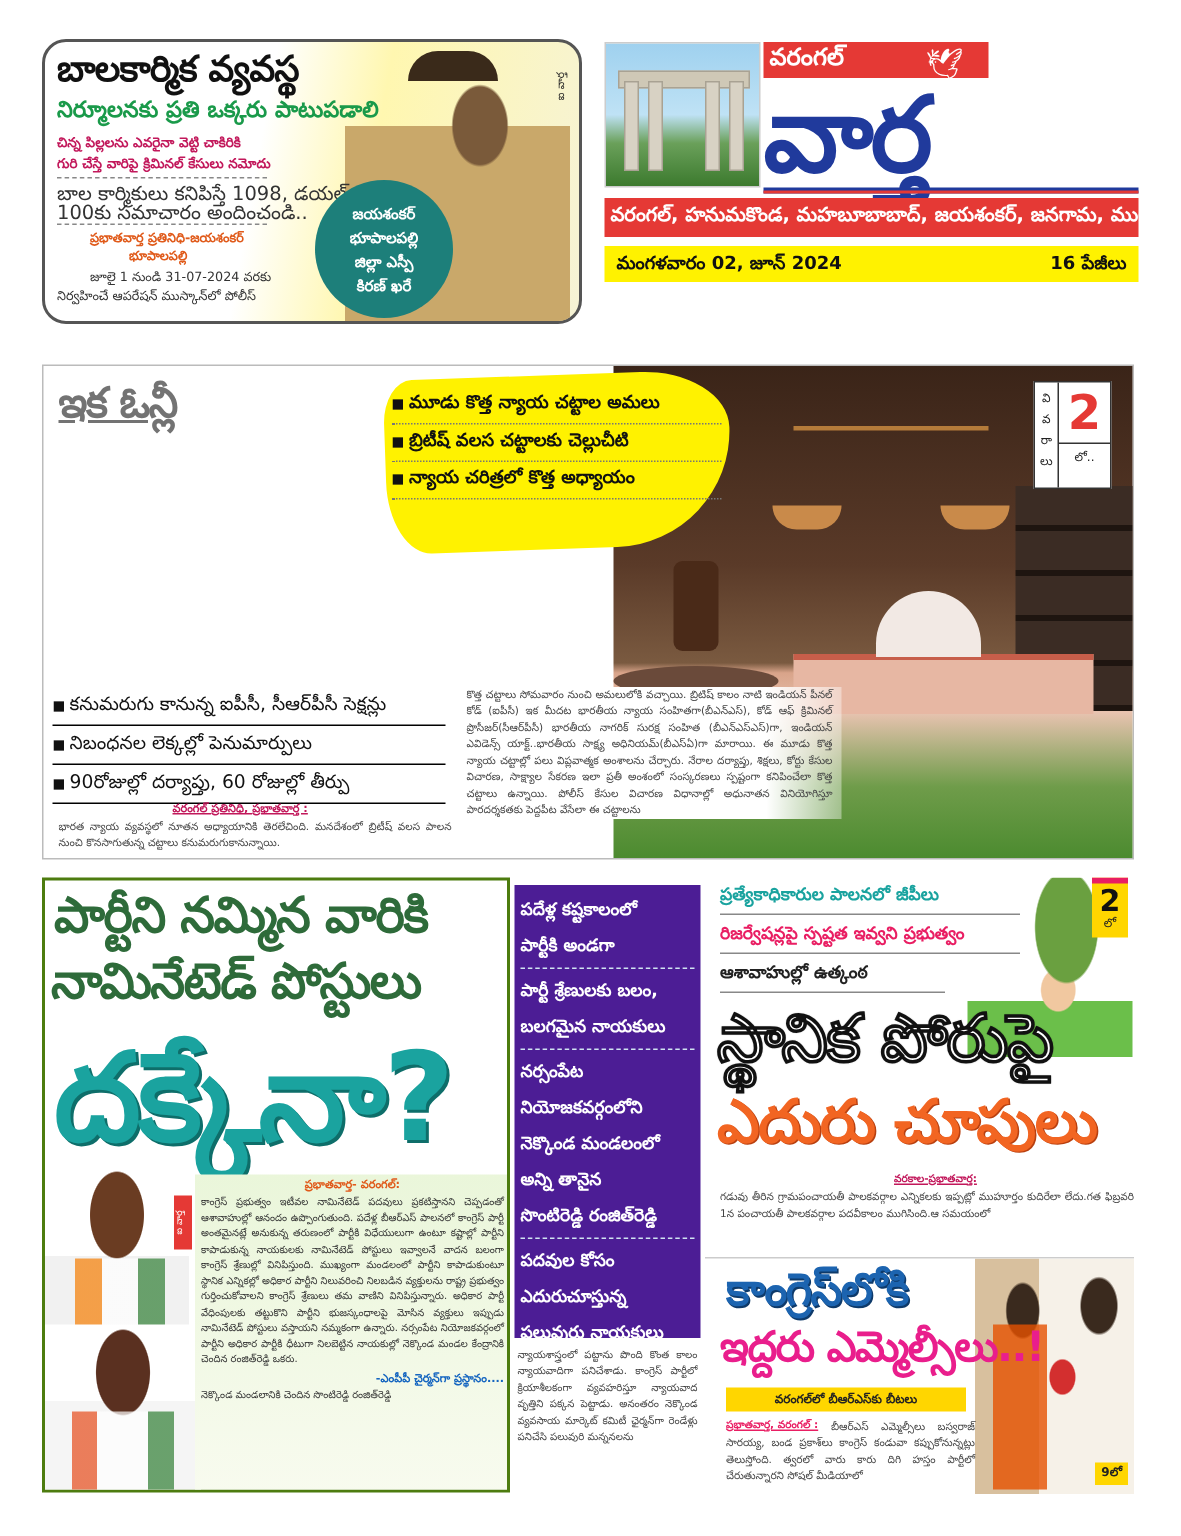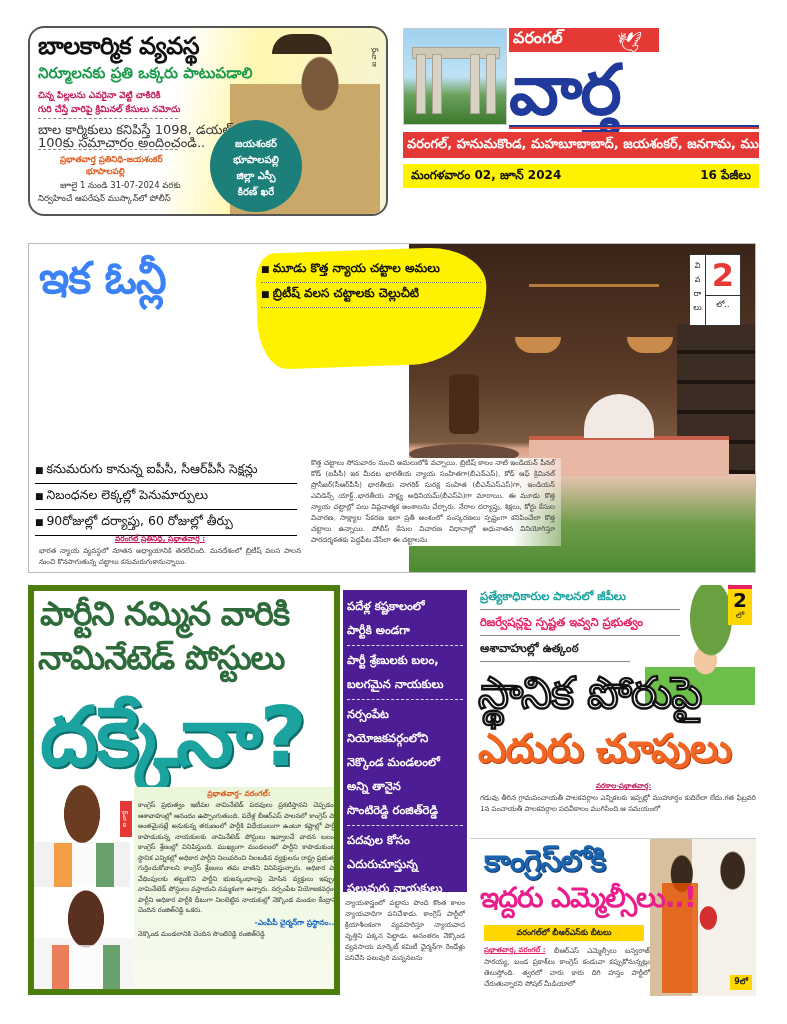--- a/index.html
+++ b/index.html
@@ -48,41 +48,41 @@
   .lead-image .court { position:absolute; left:120px; top:192px; width:200px; height:40px; background:#e7b7a3; border-top:4px solid #c75e4a; }
   .lead-image .books { position:absolute; right:0; top:80px; width:80px; height:150px;
     background: repeating-linear-gradient(180deg, #3b2c24 0 26px, #1e1510 26px 30px); }
   .lead-image .scale { position:absolute; left:120px; top:40px; width:130px; height:70px; border-top:3px solid #b47b3a; }
   .lead-image .scale::before, .lead-image .scale::after { content:""; position:absolute; top:50px; width:46px; height:16px; border-radius:0 0 30px 30px; background:#c98a4a; }
   .lead-image .scale::before { left:-14px; } .lead-image .scale::after { right:-14px; }
   .lead-image .gavel { position:absolute; left:40px; top:130px; width:30px; height:60px; background:#4a2a18; border-radius:6px; }
   .lead-image .gavel-base { position:absolute; left:0px; top:200px; width:110px; height:20px; background:#6a4a3a; border-radius:50%; }
   .lead-yellow { position: absolute; left: 228px; top: 6px; width: 230px; height: 116px; background: #fff200;
     border-radius: 20px 60px 80px 30px / 30px 40px 80px 50px; transform: rotate(-2deg); }
-  .lead-kicker { position: absolute; left: 10px; top: 8px; font-size: 44px; font-weight: 900; color: #3b82f6; letter-spacing: -1px; }
+  .lead-kicker { position: absolute; left: 10px; top: 8px; font-size: 28px; font-weight: 900; color: #737373; letter-spacing: -1px; text-decoration: underline; }
   .lead-bullets { position: absolute; left: 232px; top: 14px; width: 220px; }
   .lead-bullets .b { font-size: 12px; font-weight: 600; color: #111; padding: 3px 0 4px; border-bottom: 1px dotted #777; white-space: nowrap; }
   .lead-bullets .b::before { content: "■ "; font-size: 9px; }
   .lead-headline { position: absolute; left: 8px; top: 105px; font-size: 92px; font-weight: 900; color: #e8321e; letter-spacing: -3px;
     text-shadow: 2px 2px 0 #b01c0c; line-height: 110px; }
   .lead-sub { position: absolute; left: 6px; top: 214px; width: 262px; }
   .lead-sub .s { font-size: 12.5px; font-weight: 400; color: #111; padding: 3px 0 4px; border-bottom: 1px solid #000000; white-space: nowrap; }
   .lead-sub .s::before { content: "■ "; font-size: 9px; }
   .lead-dateline { position: absolute; left: 86px; top: 290px; font-size: 7.5px; color: #c2185b; font-weight: 700; text-decoration: underline; }
   .lead-body1 { position: absolute; left: 10px; top: 302px; width: 262px; font-size: 7px; color: #444; line-height: 11px; text-align: justify; }
   .lead-body2 { position: absolute; left: 282px; top: 214px; width: 250px; font-size: 7px; color: #444; line-height: 11px; text-align: justify;
     background: linear-gradient(90deg, rgba(255,255,255,1) 80%, rgba(255,255,255,0.4) 100%); padding-right: 6px; }
   .lead-pagebox { position: absolute; right: 14px; top: 10px; width: 52px; height: 72px; background: #fff; border: 1px solid #333; display:flex; }
   .lead-pagebox .v { width: 16px; font-size: 8px; line-height: 14px; text-align:center; border-right:1px solid #333; padding-top:4px; }
   .lead-pagebox .n { flex:1; text-align:center; }
   .lead-pagebox .n .num { font-size: 32px; font-weight: 900; color: #e53935; line-height: 40px; }
   .lead-pagebox .n .lo { font-size: 8px; border-top: 1px solid #333; padding-top:4px; }
 
   
-  .story2 { position: absolute; left: 28px; top: 585px; width: 312px; height: 410px; border: 6px solid #4d7c0f; overflow: hidden; background:#fff; }
+  .story2 { position: absolute; left: 28px; top: 585px; width: 312px; height: 410px; border: 2px solid #4d7c0f; overflow: hidden; background:#fff; }
   .s2-head1 { position: absolute; left: 6px; top: 2px; font-size: 33px; font-weight: 900; color: #2e6b3a; letter-spacing: -1px; line-height: 42px; }
   .s2-head2 { position: absolute; left: 4px; top: 46px; font-size: 33px; font-weight: 900; color: #2e6b3a; letter-spacing: -1px; line-height: 42px; }
   .s2-big { position: absolute; left: 6px; top: 98px; font-size: 82px; font-weight: 900; color: #1aa39f; letter-spacing: -2px; line-height: 96px; text-shadow: 2px 2px 0 #0e6e6a; }
   .s2-photo1 { position: absolute; left: 0; top: 190px; width: 96px; height: 110px;
     background: radial-gradient(ellipse at 50% 30%, #6a3c22 0 26%, transparent 27%), linear-gradient(180deg,#fff 0 55%, #f1f1f1 55% 100%); }
   .s2-photo1::after { content:""; position:absolute; left:20px; top:62px; width:60px; height:48px; background: linear-gradient(90deg,#f57c00 0 30%, #fff 30% 70%, #2e7d32 70%); opacity:.7; }
   .s2-photo2 { position: absolute; left: 0; top: 296px; width: 104px; height: 114px;
     background: radial-gradient(ellipse at 50% 28%, #5a3020 0 24%, transparent 25%), linear-gradient(180deg,#fff 0 45%, #f5f5f5 45% 100%); }
   .s2-photo2::after { content:""; position:absolute; left:18px; top:58px; width:68px; height:56px; background: linear-gradient(90deg,#e64a19 0 25%, #fff 25% 75%, #2e7d32 75%); opacity:.7; }
   .s2-tag { position: absolute; left: 86px; top: 210px; width: 12px; height: 36px; background: #e53935; color:#fff; font-size: 6px; writing-mode: vertical-rl; transform: rotate(180deg); text-align:center; }
@@ -183,20 +183,21 @@
     <div class="gavel"></div>
     <div class="gavel-base"></div>
     <div class="court"></div>
     <div class="dome"></div>
   </div>
   <div class="lead-yellow"></div>
   <div class="lead-kicker">ఇక ఓన్లీ</div>
   <div class="lead-bullets">
     <div class="b">మూడు కొత్త న్యాయ చట్టాల అమలు</div>
     <div class="b">బ్రిటీష్ వలస చట్టాలకు చెల్లుచీటి</div>
+    <div class="b">న్యాయ చరిత్రలో కొత్త అధ్యాయం</div>
   </div>
   <div class="lead-sub">
     <div class="s">కనుమరుగు కానున్న ఐపీసీ, సీఆర్‌పీసీ సెక్షన్లు</div>
     <div class="s">నిబంధనల లెక్కల్లో పెనుమార్పులు</div>
     <div class="s">90రోజుల్లో దర్యాప్తు, 60 రోజుల్లో తీర్పు</div>
   </div>
   <div class="lead-dateline">వరంగల్ ప్రతినిధి, ప్రభాతవార్త :</div>
   <div class="lead-body1">భారత న్యాయ వ్యవస్థలో నూతన అధ్యాయానికి తెరలేచింది. మనదేశంలో బ్రిటీష్ వలస పాలన నుంచి కొనసాగుతున్న చట్టాలు కనుమరుగుకానున్నాయి.</div>
   <div class="lead-body2">కొత్త చట్టాలు సోమవారం నుంచి అమలులోకి వచ్చాయి. బ్రిటిష్ కాలం నాటి ఇండియన్ పీనల్ కోడ్ (ఐపీసీ) ఇక మీదట భారతీయ న్యాయ సంహితగా(బీఎన్ఎస్), కోడ్ ఆఫ్ క్రిమినల్ ప్రొసీజర్(సీఆర్‌పీసీ) భారతీయ నాగరిక్ సురక్ష సంహిత (బీఎన్ఎస్ఎస్)గా, ఇండియన్ ఎవిడెన్స్ యాక్ట్..భారతీయ సాక్ష్య అధినియమ్(బీఎస్ఏ)గా మారాయి. ఈ మూడు కొత్త న్యాయ చట్టాల్లో పలు విప్లవాత్మక అంశాలను చేర్చారు. నేరాల దర్యాప్తు, శిక్షలు, కోర్టు కేసుల విచారణ, సాక్ష్యాల సేకరణ ఇలా ప్రతీ అంశంలో సంస్కరణలు స్పష్టంగా కనిపించేలా కొత్త చట్టాలు ఉన్నాయి. పోలీస్ కేసుల విచారణ విధానాల్లో అధునాతన వినియోగిస్తూ పారదర్శకతకు పెద్దపీట వేసేలా ఈ చట్టాలను</div>
   <div class="lead-pagebox">

